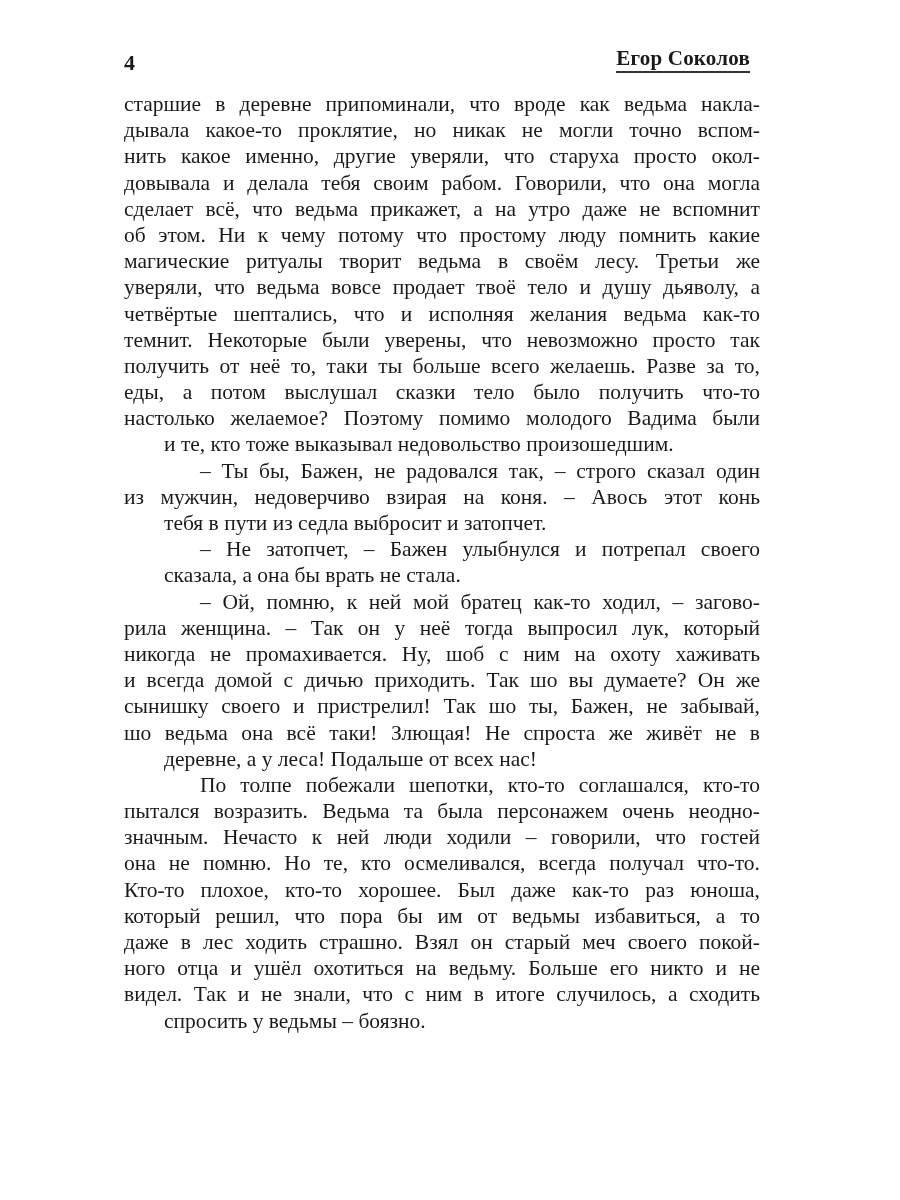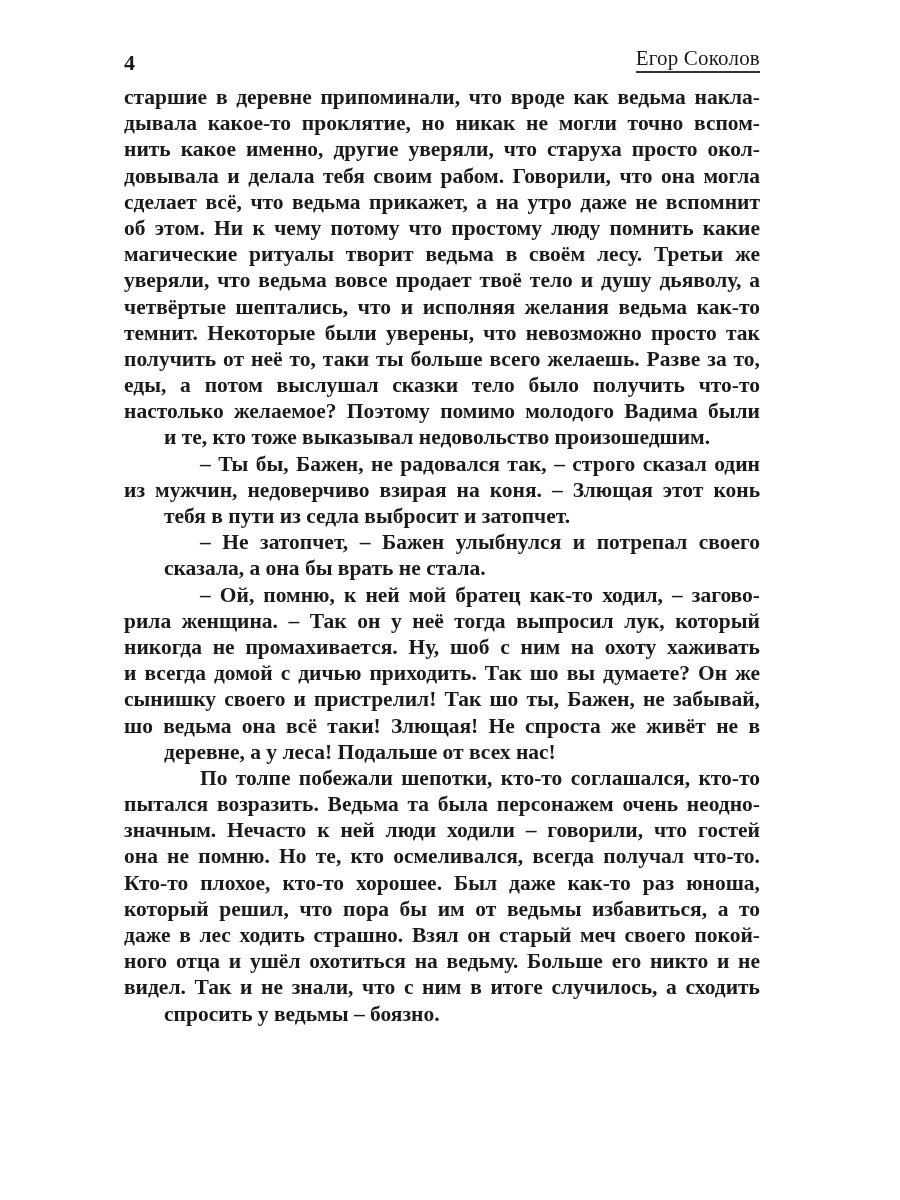--- a/index.html
+++ b/index.html
@@ -25,37 +25,36 @@
   .page-number {
     position: absolute;
     left: 0;
     top: 4px;
     font-size: 22px;
     font-weight: bold;
     color: #1a1a1a;
   }
   .running-head {
     position: absolute;
-    right: 0;
+    right: 10px;
     top: 0;
     font-size: 21px;
-    font-weight: normal;
+    font-weight: bold;
     color: #1a1a1a;
     border-bottom: 2px solid #333;
     line-height: 24px;
     padding-bottom: 1px;
     letter-spacing: 0.2px;
   }
   .text-body {
     position: absolute;
     left: 124px;
-    top: 84px;
+    top: 91px;
     width: 636px;
     font-size: 21.5px;
-    font-weight: bold;
   }
   .line {
     display: block;
     height: 26.2px;
     line-height: 26.2px;
     white-space: nowrap;
     text-align: justify;
     text-align-last: justify;
     transform-origin: left center;
   }
@@ -89,21 +88,21 @@
     <span class="line">четвёртые шептались, что и исполняя желания ведьма как-то</span>
     <span class="line">темнит. Некоторые были уверены, что невозможно просто так</span>
     <span class="line">получить от неё то, таки ты больше всего желаешь. Разве за то,</span>
     <span class="line">еды, а потом выслушал сказки тело было получить что-то</span>
     <span class="line">настолько желаемое? Поэтому помимо молодого Вадима были</span>
     <span class="line last">и те, кто тоже выказывал недовольство произошедшим.</span>
   </div>
 
   <div class="paragraph">
     <span class="line indent">– Ты бы, Бажен, не радовался так, – строго сказал один</span>
-    <span class="line">из мужчин, недоверчиво взирая на коня. – Злющая этот конь</span>
+    <span class="line">из мужчин, недоверчиво взирая на коня. – Авось этот конь</span>
     <span class="line last">тебя в пути из седла выбросит и затопчет.</span>
   </div>
 
   <div class="paragraph">
     <span class="line indent">– Не затопчет, – Бажен улыбнулся и потрепал своего</span>
     <span class="line last">сказала, а она бы врать не стала.</span>
   </div>
 
   <div class="paragraph">
     <span class="line indent">– Ой, помню, к ней мой братец как-то ходил, – загово-</span>

